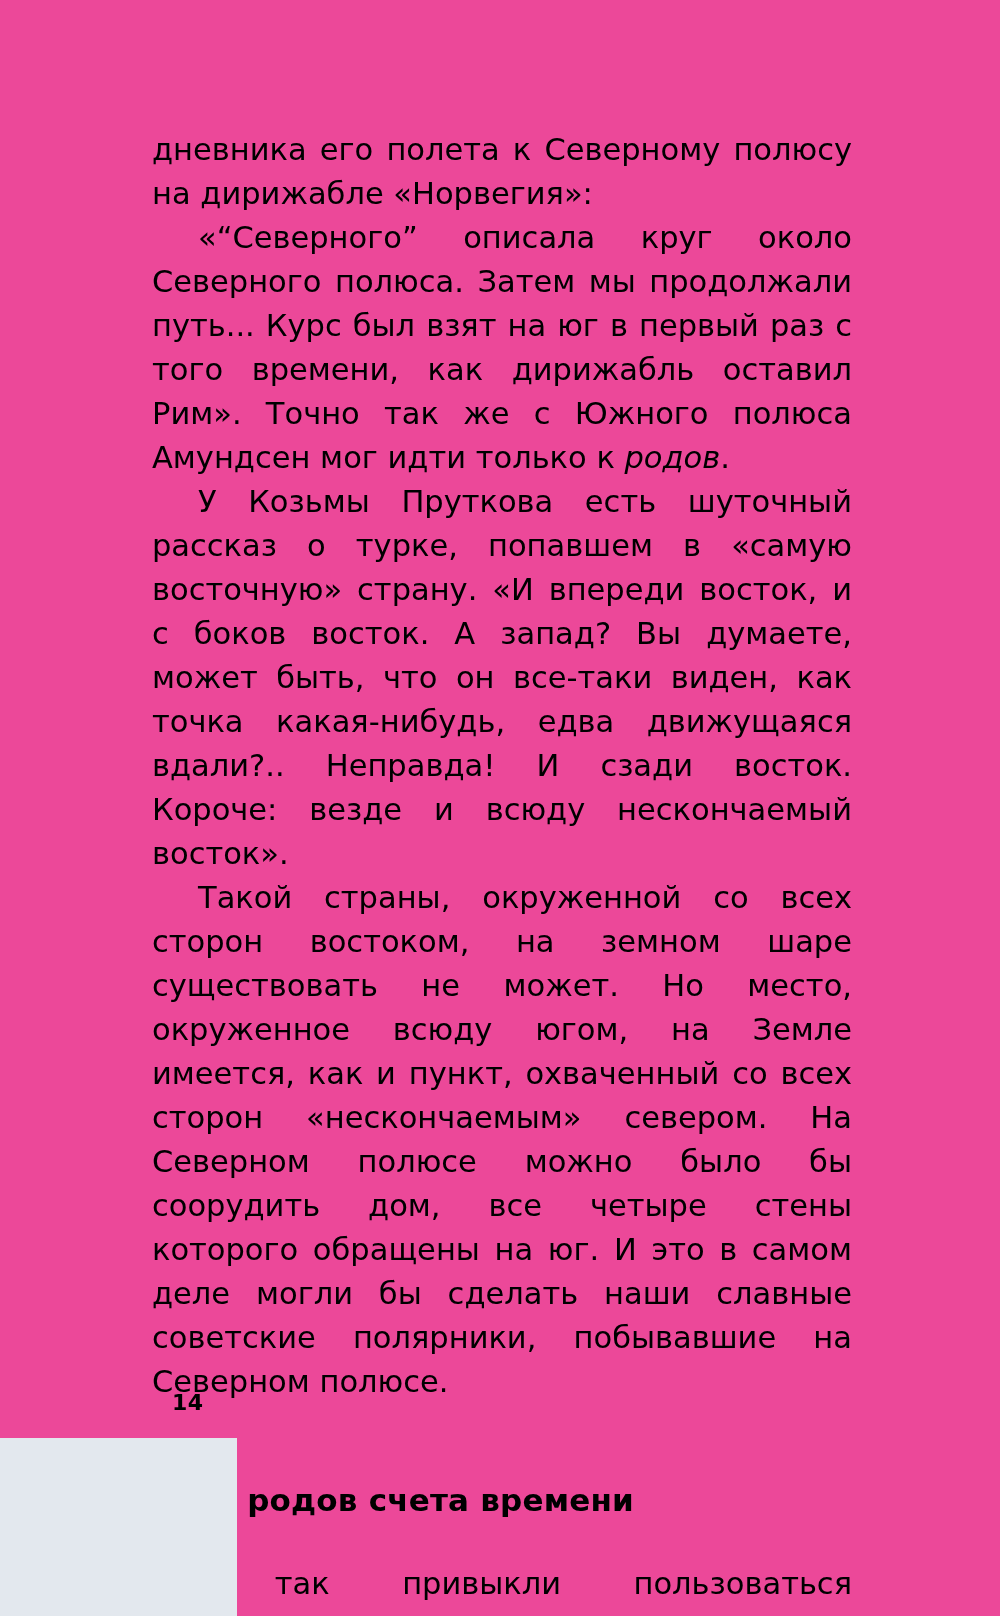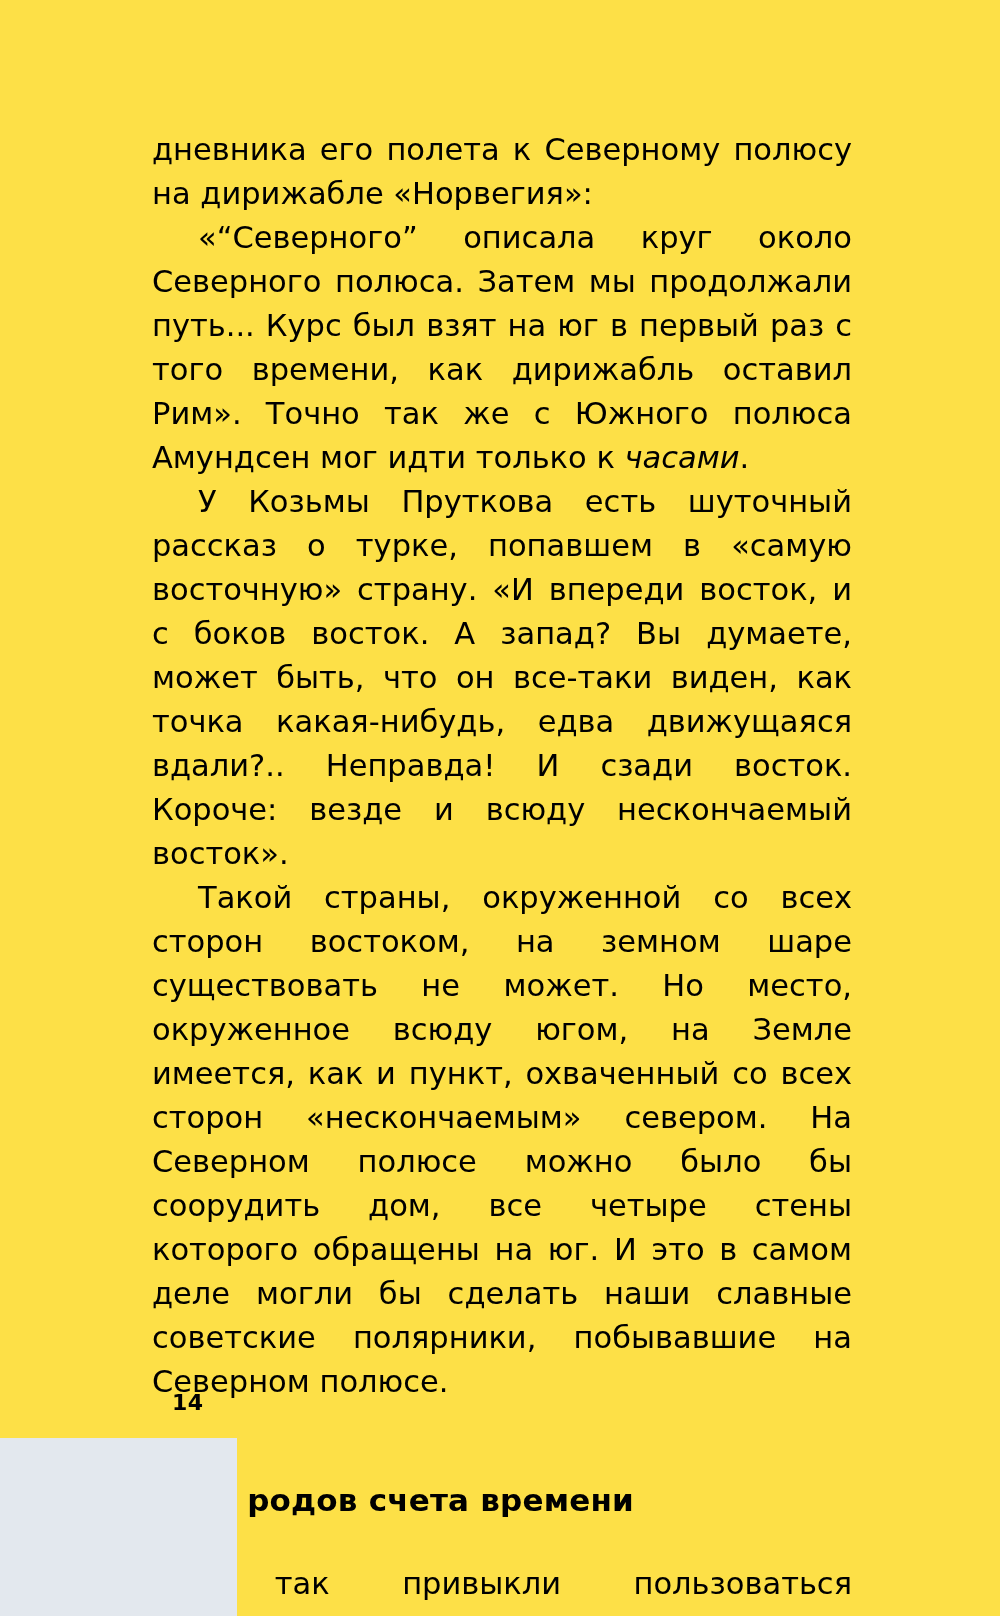--- a/index.html
+++ b/index.html
@@ -11,21 +11,21 @@
     width: 1000px;
     height: 1616px;
     position: relative;
     font-family: "DejaVu Sans", sans-serif;
     color: #000000;
     overflow: hidden;
   }
   .page {
     position: absolute;
     inset: 0;
-    background: #fde047;
+    background: #ec4899;
   }
   .text-column {
     position: absolute;
     left: 152px;
     top: 128px;
     width: 700px;
   }
   p.body-par {
     margin: 0;
     font-size: 30.5px;
@@ -78,21 +78,21 @@
 </style>
 </head>
 <body>
 
 <div class="page">
 
   <div class="text-column">
 
     <p class="body-par cont"><span>дневника его полета к Северному полюсу на дирижабле «Норвегия»:</span></p>
 
-    <p class="body-par indent"><span>«“Северного” описала круг около Северного полюса. Затем мы продолжали путь... Курс был взят на юг в первый раз с того времени, как дирижабль оставил Рим». Точно так же с Южного полюса Амундсен мог идти только к </span><span class="italic">часами</span><span>.</span></p>
+    <p class="body-par indent"><span>«“Северного” описала круг около Северного полюса. Затем мы продолжали путь... Курс был взят на юг в первый раз с того времени, как дирижабль оставил Рим». Точно так же с Южного полюса Амундсен мог идти только к </span><span class="italic">родов</span><span>.</span></p>
 
     <p class="body-par indent"><span>У Козьмы Пруткова есть шуточный рассказ о турке, попавшем в «самую восточную» страну. «И впереди восток, и с боков восток. А запад? Вы думаете, может быть, что он все-таки виден, как точка какая-нибудь, едва движущаяся вдали?.. Неправда! И сзади восток. Короче: везде и всюду нескончаемый восток».</span></p>
 
     <p class="body-par indent"><span>Такой страны, окруженной со всех сторон востоком, на земном шаре существовать не может. Но место, окруженное всюду югом, на Земле имеется, как и пункт, охваченный со всех сторон «нескончаемым» севером. На Северном полюсе можно было бы соорудить дом, все четыре стены которого обращены на юг. И это в самом деле могли бы сделать наши славные советские полярники, побывавшие на Северном полюсе.</span></p>
 
     <div class="gap-before-heading"></div>
 
     <h2 class="section-heading">Пять родов счета времени</h2>
 
     <div class="gap-after-heading"></div>

